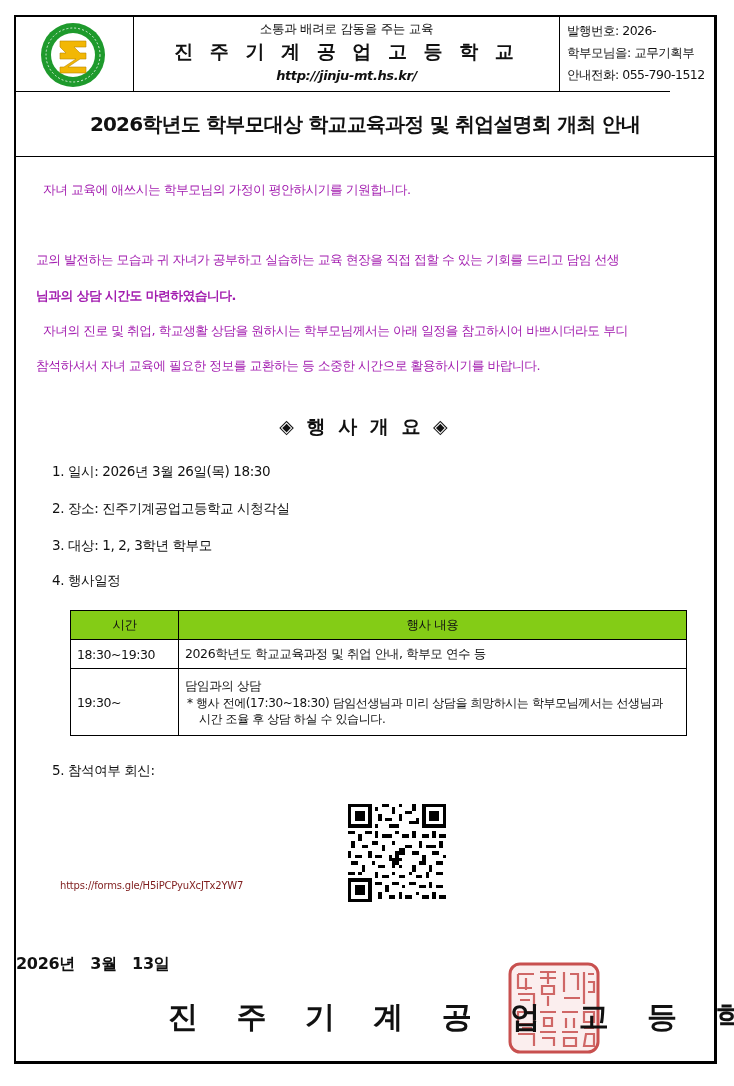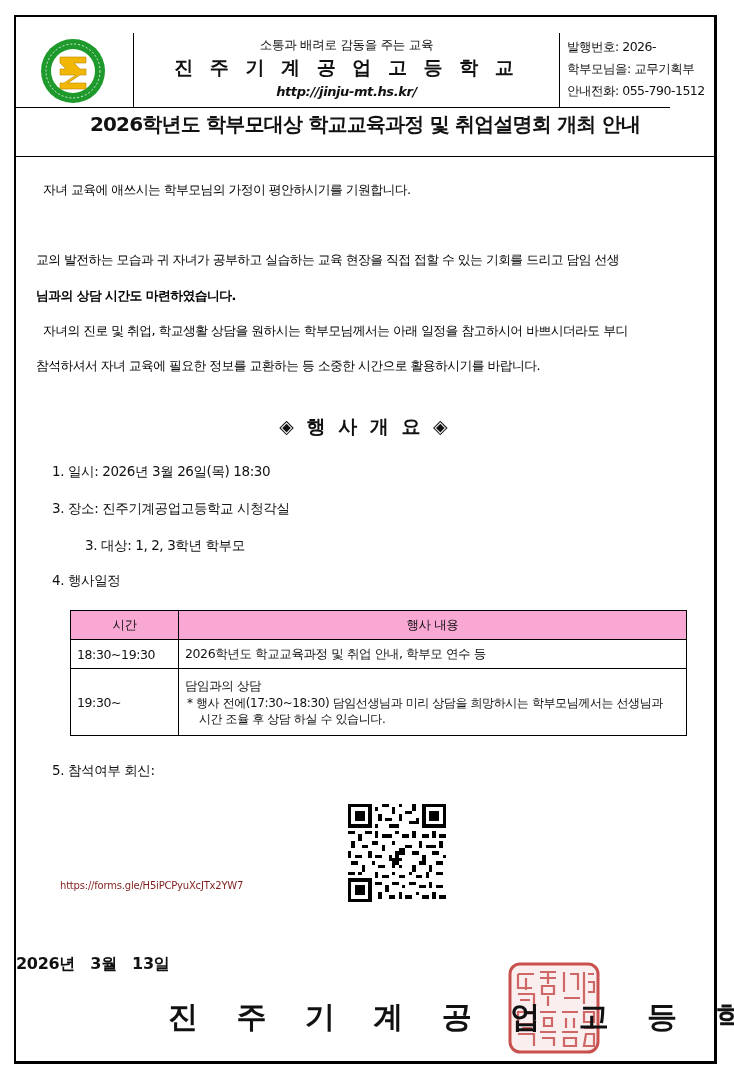--- a/index.html
+++ b/index.html
@@ -1,35 +1,35 @@
 <!DOCTYPE html>
 <html><head>
 <meta charset="utf-8">
 <style>
   html, body { margin:0; padding:0; background:#ffffff; }
   body { width:734px; height:1086px; position:relative; overflow:hidden;
          font-family:"DejaVu Sans", "Liberation Sans", sans-serif; color:#111; }
   .frame { position:absolute; left:14px; top:15px; width:698px; height:1044px;
            border:3px solid #000; border-top-width:2px; border-left-width:2px; }
-  .hdr { position:absolute; left:0; top:16px; width:654px; height:74px; border-bottom:1.5px solid #000; }
+  .hdr { position:absolute; left:0; top:0; width:654px; height:74px; border-bottom:1.5px solid #000; }
   .logo-cell { position:absolute; left:0; top:0; width:117px; height:74px; border-right:1.5px solid #000; }
   .mid-cell { position:absolute; left:118px; top:0; width:425px; height:74px; border-right:1.5px solid #000; text-align:center; }
   .right-cell { position:absolute; left:544px; top:0; width:154px; height:74px; }
   .slogan { position:absolute; left:0; right:0; top:4px; font-size:12.5px; letter-spacing:-0.3px; }
   .school { position:absolute; left:0; right:0; top:22px; font-size:19px; font-weight:bold; letter-spacing:5px; }
   .url { position:absolute; left:0; right:0; top:51px; font-size:13px; font-weight:bold; font-style:italic; letter-spacing:-0.4px; }
   .meta-line { position:absolute; left:7px; font-size:12.5px; letter-spacing:-0.5px; white-space:nowrap; }
   .title-row { position:absolute; left:0; top:75px; width:698px; height:64px; border-bottom:1.5px solid #000;
                text-align:center; line-height:64px; font-size:20px; font-weight:bold; letter-spacing:-0.8px; }
-  .body-text { position:absolute; left:20px; width:665px; font-size:12.8px; letter-spacing:-0.55px; white-space:nowrap; color:#000000; }
+  .body-text { position:absolute; left:20px; width:665px; font-size:12.8px; letter-spacing:-0.55px; white-space:nowrap; color:#a21caf; }
   .section-title { position:absolute; left:0; width:698px; top:397px; text-align:center; font-size:19px; font-weight:bold; letter-spacing:3px; }
   .item { position:absolute; left:36px; font-size:13.5px; letter-spacing:-0.4px; white-space:nowrap; }
   table.sched { position:absolute; left:54px; top:593px; width:617px; border-collapse:collapse; font-size:12.5px; letter-spacing:-0.4px; }
   table.sched th, table.sched td { border:1px solid #000; padding:0 6px; }
-  table.sched th { background:#f9a8d4; font-weight:normal; height:28px; text-align:center; }
+  table.sched th { background:#84cc16; font-weight:normal; height:28px; text-align:center; }
   table.sched td.time { width:95px; }
   table.sched tr.r1 td { height:28px; }
   table.sched tr.r2 td { height:66px; }
   .note { font-size:12px; padding-left:2px; line-height:16px; }
   .note-indent { padding-left:14px; }
   .form-url { position:absolute; left:44px; top:863px; font-size:10px; color:#7f1d1d; letter-spacing:-0.2px; }
   .qr { position:absolute; left:332px; top:787px; width:98px; height:98px; }
   .date { position:absolute; left:0; width:698px; top:937px; text-align:left; font-size:16px; font-weight:bold; letter-spacing:-0.3px; word-spacing:10px; }
   .sig { position:absolute; left:152px; top:980px; font-size:30px; font-weight:bold; letter-spacing:14px; white-space:nowrap; }
   .seal { position:absolute; left:492px; top:945px; width:92px; height:92px; }
@@ -73,22 +73,22 @@
 
   <div class="body-text" style="top:165px; white-space:pre;">  자녀 교육에 애쓰시는 학부모님의 가정이 평안하시기를 기원합니다.</div>
   <div class="body-text" style="top:235px;">교의 발전하는 모습과 귀 자녀가 공부하고 실습하는 교육 현장을 직접 접할 수 있는 기회를 드리고 담임 선생</div>
   <div class="body-text" style="top:271px;font-weight:bold;">님과의 상담 시간도 마련하였습니다.</div>
   <div class="body-text" style="top:306px; white-space:pre;">  자녀의 진로 및 취업, 학교생활 상담을 원하시는 학부모님께서는 아래 일정을 참고하시어 바쁘시더라도 부디</div>
   <div class="body-text" style="top:341px;">참석하셔서 자녀 교육에 필요한 정보를 교환하는 등 소중한 시간으로 활용하시기를 바랍니다.</div>
 
   <div class="section-title">◈ 행 사 개 요 ◈</div>
 
   <div class="item" style="top:446px;">1. 일시: 2026년 3월 26일(목) 18:30</div>
-  <div class="item" style="top:483px;">3. 장소: 진주기계공업고등학교 시청각실</div>
-  <div class="item" style="top:520px;margin-left:33px;">3. 대상: 1, 2, 3학년 학부모</div>
+  <div class="item" style="top:483px;">2. 장소: 진주기계공업고등학교 시청각실</div>
+  <div class="item" style="top:520px;">3. 대상: 1, 2, 3학년 학부모</div>
   <div class="item" style="top:555px;">4. 행사일정</div>
 
   <table class="sched">
     <tbody>
         <tr>
       <th>시간</th>
       <th>행사 내용</th>
     </tr>
     <tr class="r1">
       <td class="time">18:30~19:30</td>

